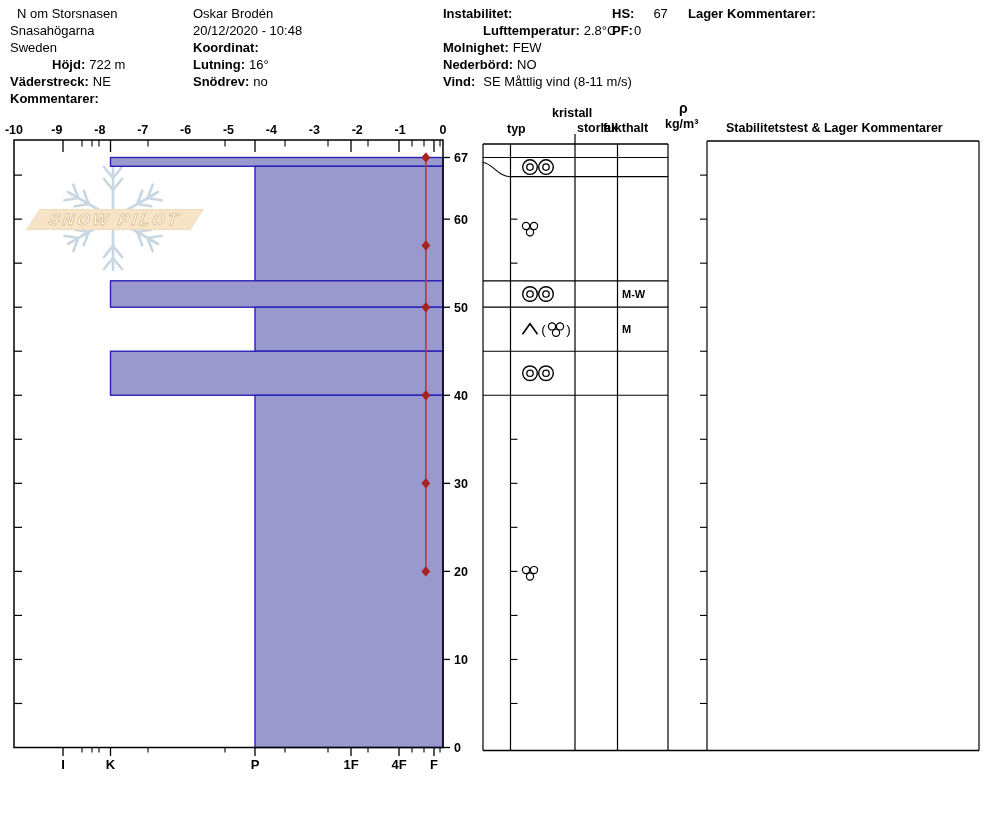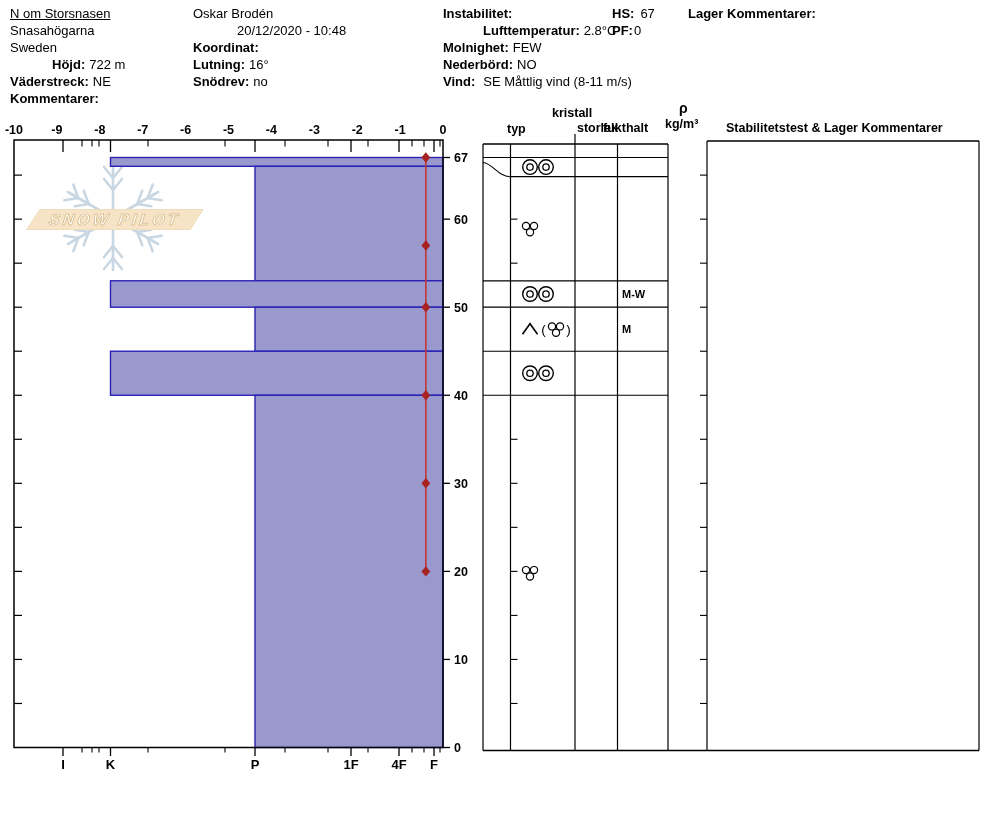--- a/index.html
+++ b/index.html
@@ -17,33 +17,33 @@
     background:#f7e4c6;border:1px solid #eedcbc;transform:skewX(-33deg);}
   .logo-text{position:absolute;left:0;top:0;width:100%;height:19px;line-height:19px;
     text-align:center;transform:skewX(18deg);font-weight:700;font-size:16px;letter-spacing:3px;
     color:#fffdf6;-webkit-text-stroke:0.9px #dcc096;}
 </style>
 </head>
 <body>
 
 <div class="canvas">
 
-  <div class="abs hline" style="left:10px;top:5px;text-decoration:underline;">N om Storsnasen</div>
+  <div class="abs hline" style="left:17px;top:5px;">N om Storsnasen</div>
   <div class="abs hline" style="left:10px;top:22px;">Snasahögarna</div>
   <div class="abs hline" style="left:10px;top:39px;">Sweden</div>
   <div class="abs hline" style="left:10px;top:56px;padding-left:42px;">
     <span class="lbl">Höjd:</span><span class="val">722 m</span>
   </div>
   <div class="abs hline" style="left:10px;top:73px;">
     <span class="lbl">Väderstreck:</span><span class="val">NE</span>
   </div>
   <div class="abs hline b" style="left:10px;top:90px;">Kommentarer:</div>
 
   <div class="abs hline" style="left:193px;top:5px;">Oskar Brodén</div>
-  <div class="abs hline" style="left:193px;top:22px;margin-left:44px;">20/12/2020 - 10:48</div>
+  <div class="abs hline" style="left:193px;top:22px;">20/12/2020 - 10:48</div>
   <div class="abs hline b" style="left:193px;top:39px;">Koordinat:</div>
   <div class="abs hline" style="left:193px;top:56px;">
     <span class="lbl">Lutning:</span><span class="val">16°</span>
   </div>
   <div class="abs hline" style="left:193px;top:73px;">
     <span class="lbl">Snödrev:</span><span class="val">no</span>
   </div>
 
   <div class="abs hline b" style="left:443px;top:5px;">Instabilitet:</div>
   <div class="abs hline" style="left:443px;top:22px;padding-left:40px;">
@@ -53,21 +53,21 @@
     <span class="lbl">Molnighet:</span><span class="val">FEW</span>
   </div>
   <div class="abs hline" style="left:443px;top:56px;">
     <span class="lbl">Nederbörd:</span><span class="val">NO</span>
   </div>
   <div class="abs hline" style="left:443px;top:73px;">
     <span class="lbl" style="margin-right:8px;">Vind:</span><span class="val">SE Måttlig vind (8-11 m/s)</span>
   </div>
 
   <div class="abs hline" style="left:612px;top:5px;">
-    <span class="lbl" style="margin-right:6px;">HS:</span><span class="val">67</span>
+    <span class="lbl" style="margin-right:19px;">HS:</span><span class="val">67</span>
   </div>
   <div class="abs hline" style="left:612px;top:22px;">
     <span class="lbl" style="margin-right:1px;">PF:</span><span class="val">0</span>
   </div>
   <div class="abs hline b" style="left:688px;top:5px;">Lager Kommentarer:</div>
 
   <div class="abs" style="left:0;top:0;width:994px;height:840px;">
     <svg id="flake-svg" width="140" height="112" style="position:absolute;left:43px;top:162px;">
         <g stroke="#c9d7e3" stroke-width="2.6" stroke-linecap="round" fill="none">
           <line x1="70" y1="56" x2="70" y2="4"></line>

